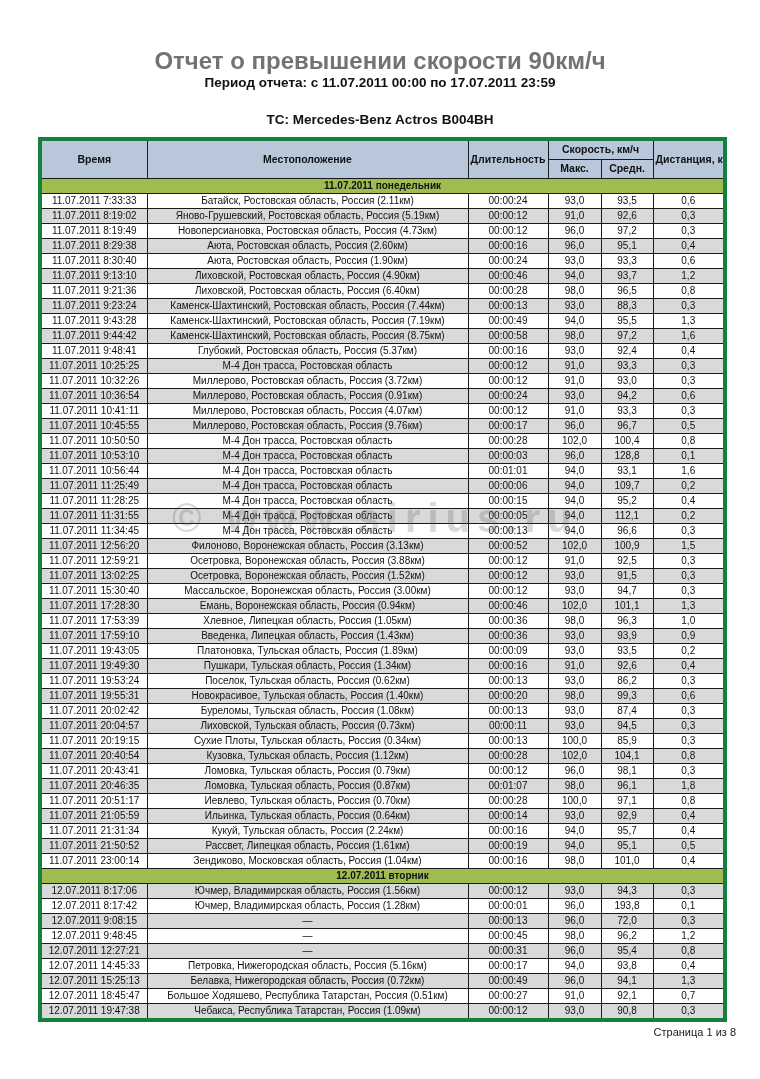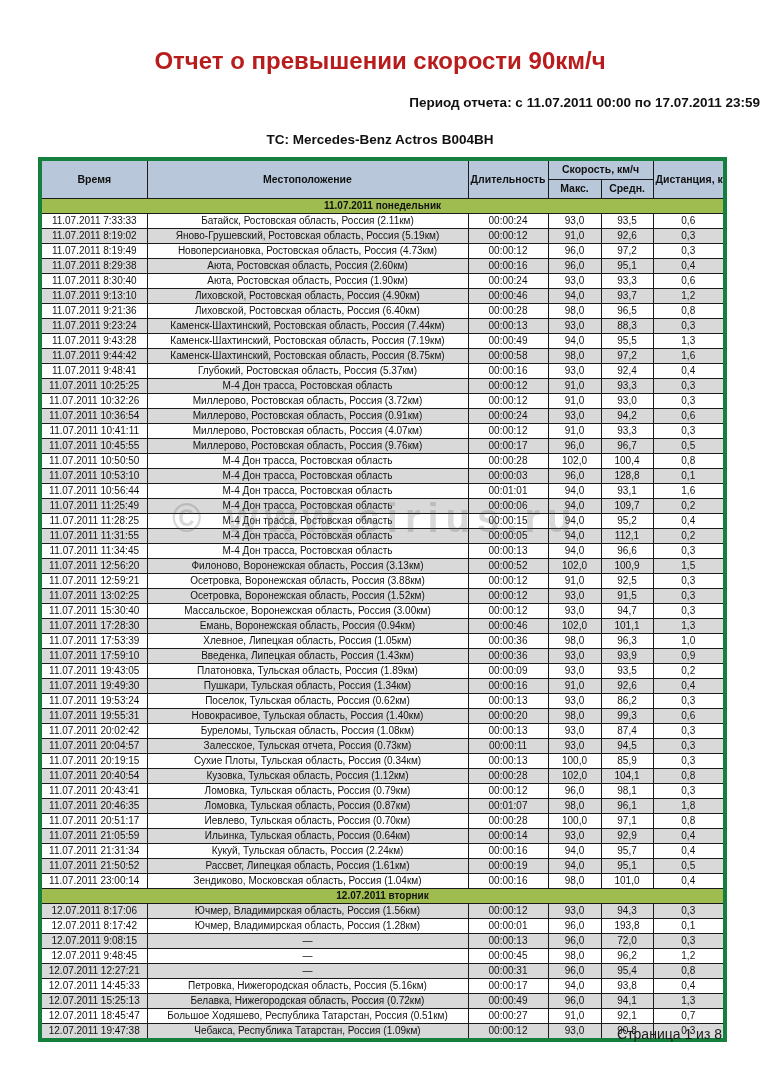--- a/index.html
+++ b/index.html
@@ -15,25 +15,24 @@
     font-family: "Liberation Sans", sans-serif;
     color: #111111;
   }
   .report-title {
     margin: 0;
     padding-top: 47px;
     text-align: center;
     font-size: 24px;
     font-weight: bold;
     letter-spacing: 0px;
-    color: #b91c1c;
+    color: #737373;
   }
   .report-period {
-    margin-top: 20px;
-    text-align: right;
+    text-align: center;
     font-size: 13.5px;
     font-weight: bold;
   }
   .report-vehicle {
     margin-top: 22px;
     text-align: center;
     font-size: 13.5px;
     font-weight: bold;
   }
   table.report {
@@ -78,22 +77,22 @@
     font-size: 40px;
     font-weight: bold;
     letter-spacing: 7px;
     white-space: nowrap;
     color: rgba(80, 80, 80, 0.22);
     pointer-events: none;
   }
   .page-footer {
     position: absolute;
     top: 1026px;
-    right: 38px;
-    font-size: 14px;
+    right: 24px;
+    font-size: 11px;
     color: #1a1a1a;
   }
 </style>
 </head>
 <body>
 
 <h1 class="report-title">Отчет о превышении скорости 90км/ч</h1>
 <div class="report-period">Период отчета: с 11.07.2011 00:00 по 17.07.2011 23:59</div>
 <div class="report-vehicle">ТС: Mercedes-Benz Actros В004ВН</div>
 
@@ -398,21 +397,21 @@
       <tr class="data-row">
         <td>11.07.2011 20:02:42</td>
         <td>Буреломы, Тульская область, Россия (1.08км)</td>
         <td>00:00:13</td>
         <td>93,0</td>
         <td>87,4</td>
         <td>0,3</td>
       </tr>
       <tr class="data-row alt">
         <td>11.07.2011 20:04:57</td>
-        <td>Залесское, Тульская отчета, Россия (0.73км)</td>
+        <td>Лиховской, Тульская область, Россия (0.73км)</td>
         <td>00:00:11</td>
         <td>93,0</td>
         <td>94,5</td>
         <td>0,3</td>
       </tr>
       <tr class="data-row">
         <td>11.07.2011 20:19:15</td>
         <td>Сухие Плоты, Тульская область, Россия (0.34км)</td>
         <td>00:00:13</td>
         <td>100,0</td>

